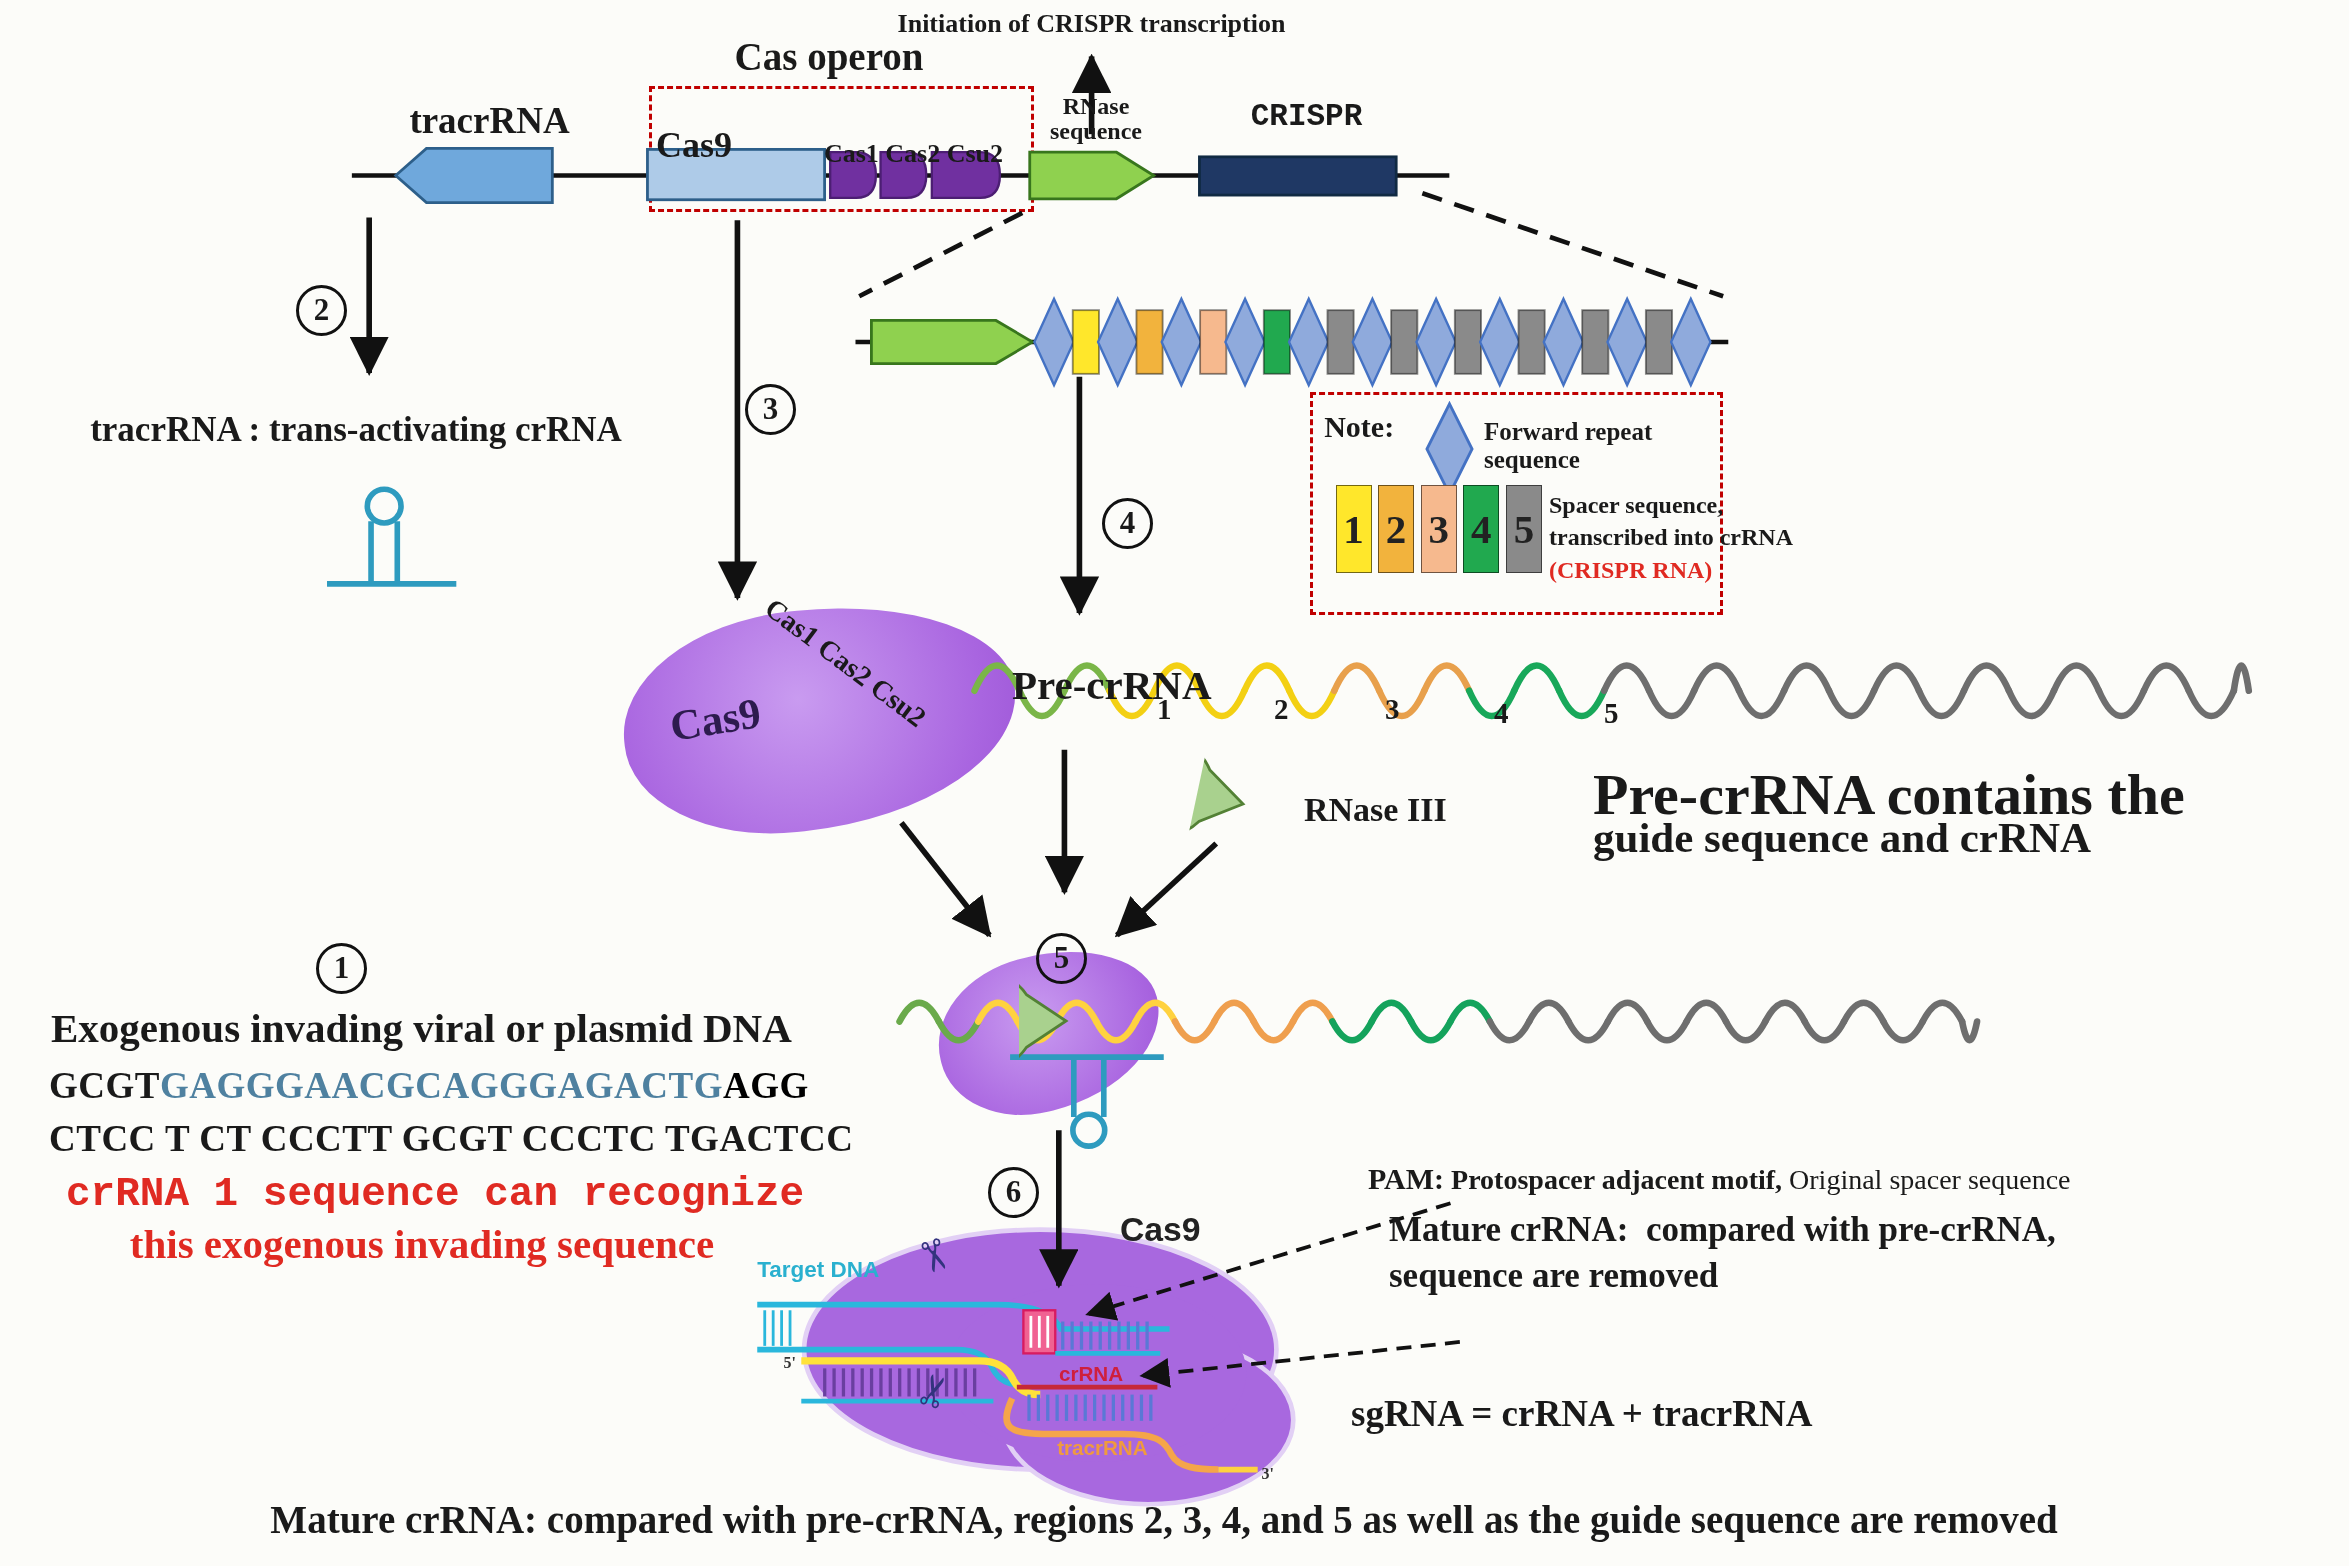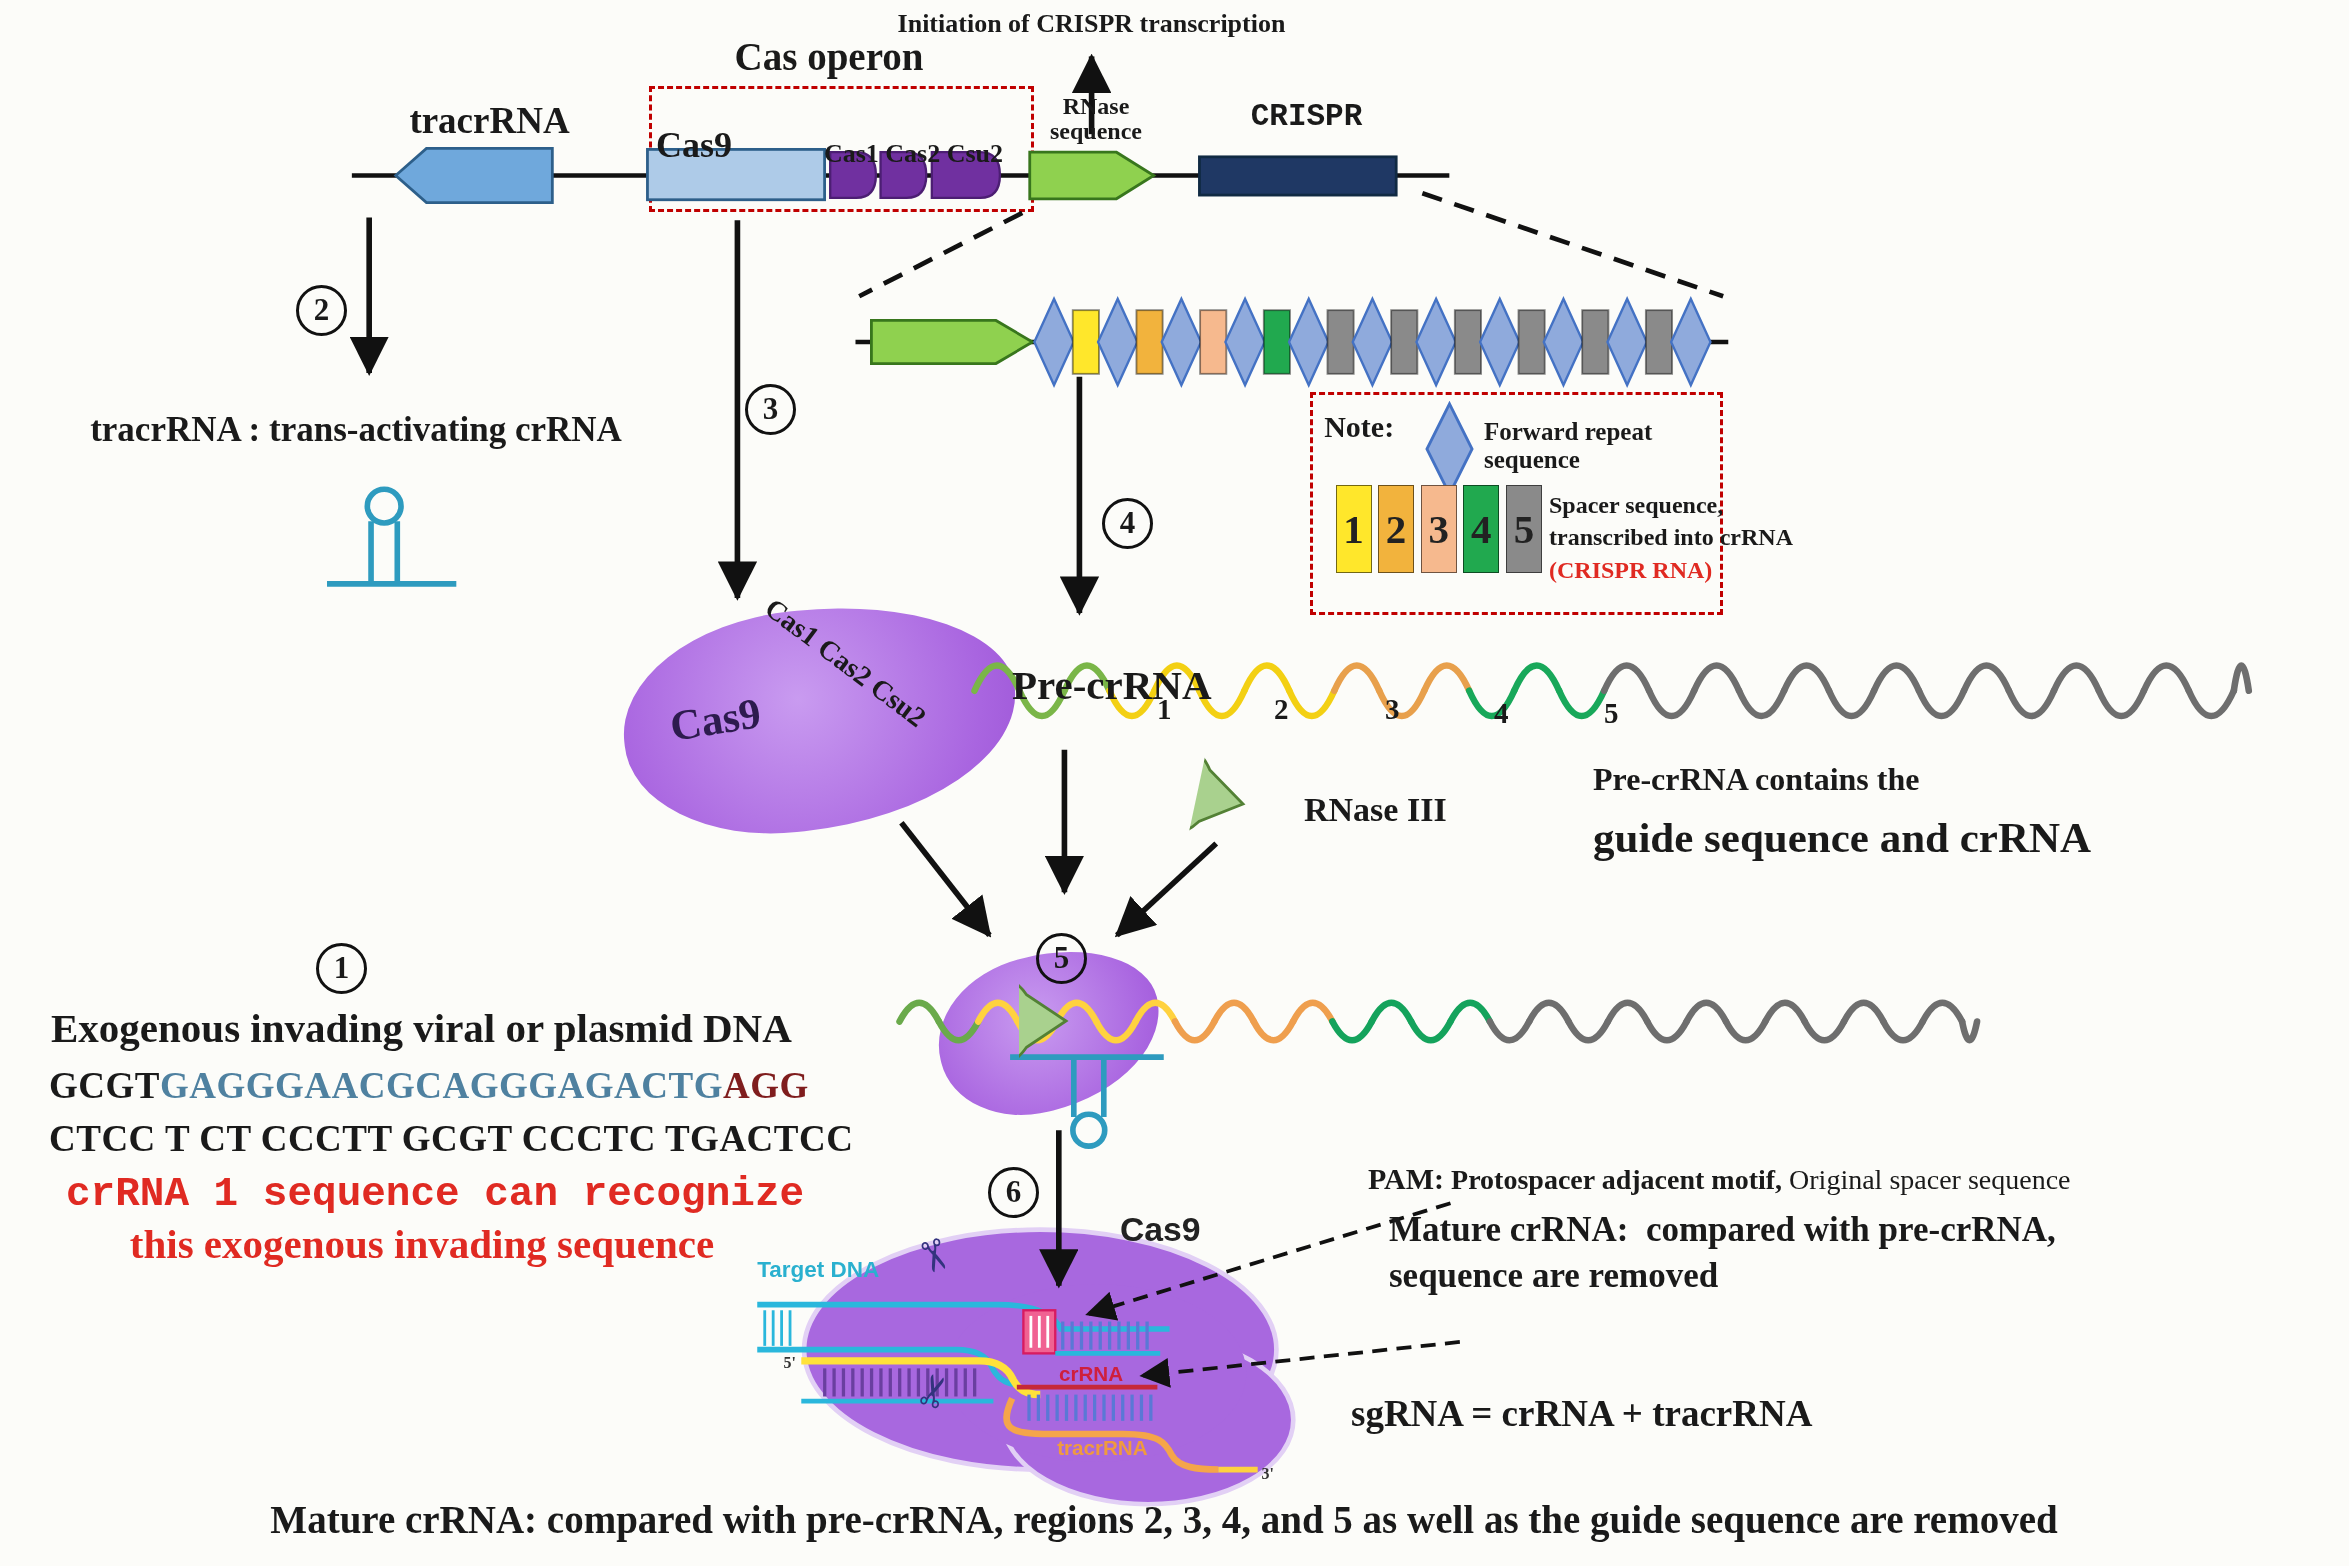--- a/index.html
+++ b/index.html
@@ -123,31 +123,31 @@
   <div class="lbl" style="left:1274px;top:693px;font-size:29px;">2</div>
   <div class="lbl" style="left:1385px;top:693px;font-size:29px;">3</div>
   <div class="lbl" style="left:1494px;top:697px;font-size:29px;">4</div>
   <div class="lbl" style="left:1604px;top:697px;font-size:29px;">5</div>
 
   <svg class="pac" style="left:1196px;top:757px;transform:rotate(12deg);" width="94" height="94" viewBox="0 0 100 100">
     <path d="M50,50 L8,22 A50,50 0 1 0 8,78 Z" fill="#a9d18e" stroke="#538135" stroke-width="3"></path>
   </svg>
   <div class="lbl" style="left:1304px;top:791px;font-size:34px;">RNase III</div>
 
-  <div class="lbl" style="left:1593px;top:761px;font-size:32px;">Pre-crRNA contains the</div>
+  <div class="lbl" style="left:1593px;top:761px;font-size:58px;">Pre-crRNA contains the</div>
   <div class="lbl" style="left:1593px;top:813px;font-size:43px;">guide sequence and crRNA</div>
 
   <div class="blob" style="left:937px;top:954px;width:225px;height:155px;transform:rotate(-14deg);"></div>
   <svg class="pac" style="left:1019px;top:974px;" width="94" height="94" viewBox="0 0 100 100">
     <path d="M50,50 L8,22 A50,50 0 1 0 8,78 Z" fill="#a9d18e" stroke="#538135" stroke-width="3"></path>
   </svg>
 
   <div class="lbl ctr" style="left:9.4px;top:1004px;width:824px;font-size:41px;">Exogenous invading viral or plasmid DNA</div>
   <div class="lbl seq" style="left:49px;top:1064px;font-size:37px;">
-    <span>GCGT</span><span style="color:#4f81a0;">GAGGGAACGCAGGGAGACTG</span><span style="color:#7f1d1d;">AGG</span>
+    <span>GCGT</span><span style="color:#4f81a0;">GAGGGAACGCAGGGAGACTG</span><span style="color:#000000;">AGG</span>
   </div>
   <div class="lbl seq" style="left:49px;top:1117px;font-size:37px;">CTCC T CT CCCTT GCGT CCCTC TGACTCC</div>
   <div class="lbl ctr red" style="left:66px;top:1171px;width:712px;font-size:41px;font-family:Liberation Mono, monospace;">crRNA 1 sequence can recognize</div>
   <div class="lbl ctr red" style="left:66px;top:1220px;width:712px;font-size:41px;">this exogenous invading sequence</div>
 
   <div class="scissors" style="left:916px;top:1231px;transform:rotate(72deg);">✂</div>
   <div class="scissors" style="left:916px;top:1366px;transform:rotate(-72deg);">✂</div>
 
   <svg id="complex-svg" class="part" style="left:731px;top:1209px;" width="656" height="300" viewBox="0 0 700 320">
     <ellipse cx="330" cy="150" rx="252" ry="128" fill="#a868df" stroke="#e2d0f5" stroke-width="5"></ellipse>

